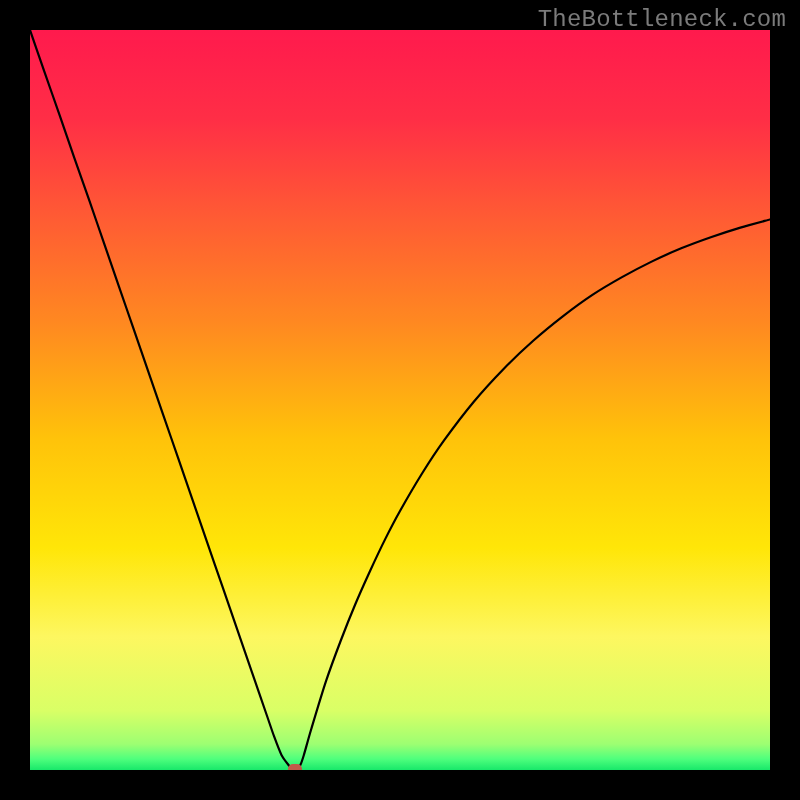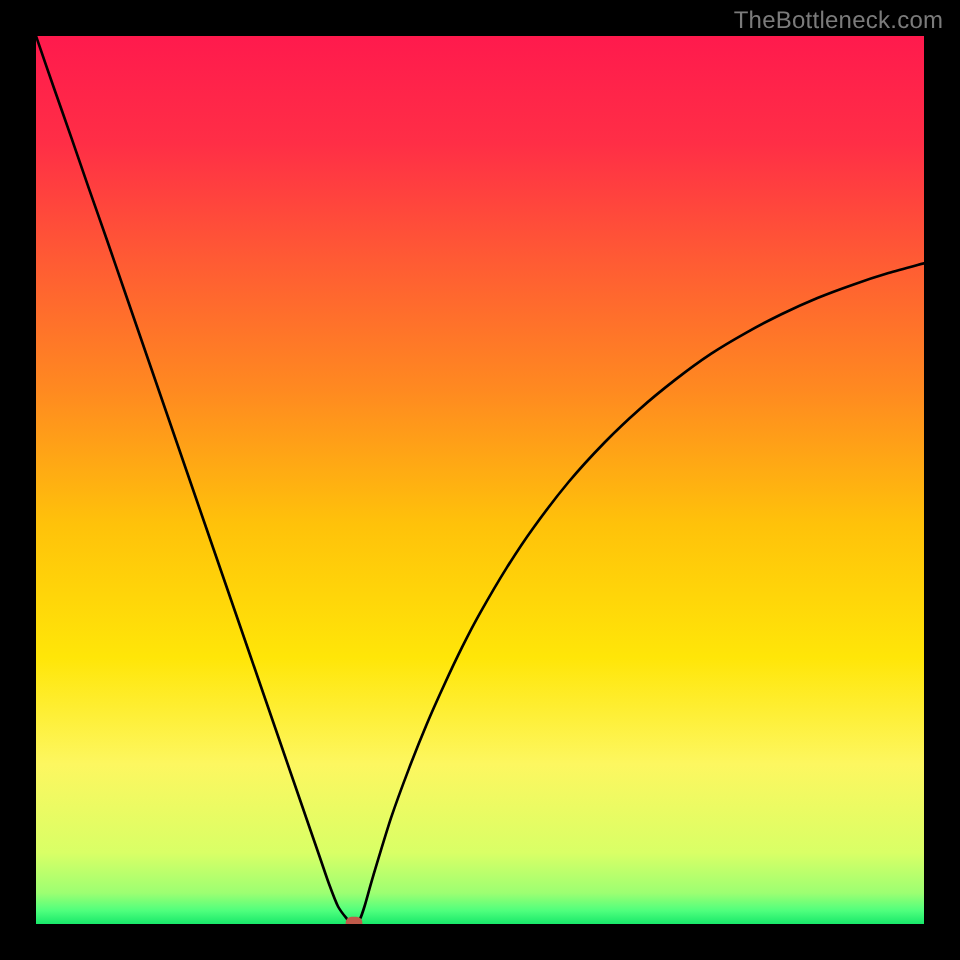--- a/index.html
+++ b/index.html
@@ -45,24 +45,25 @@
     height: 10px;
     border-radius: 5px;
     background: #c05a4a;
     transform: translate(-50%, -50%);
   }
   .watermark {
     position: absolute;
     top: 6px;
     right: 14px;
     color: #7b7b7b;
-    font-size: 20px;
+    font-size: 24px;
     font-weight: 500;
     letter-spacing: 0.2px;
     z-index: 10;
+    font-family: Liberation Mono, monospace;
   }
 </style>
 </head>
 <body>
 
 <div class="frame">
   <div class="watermark">TheBottleneck.com</div>
   <div class="plot-area">
     <svg class="gradient" viewBox="0 0 740 740" preserveAspectRatio="none">
       <defs>

